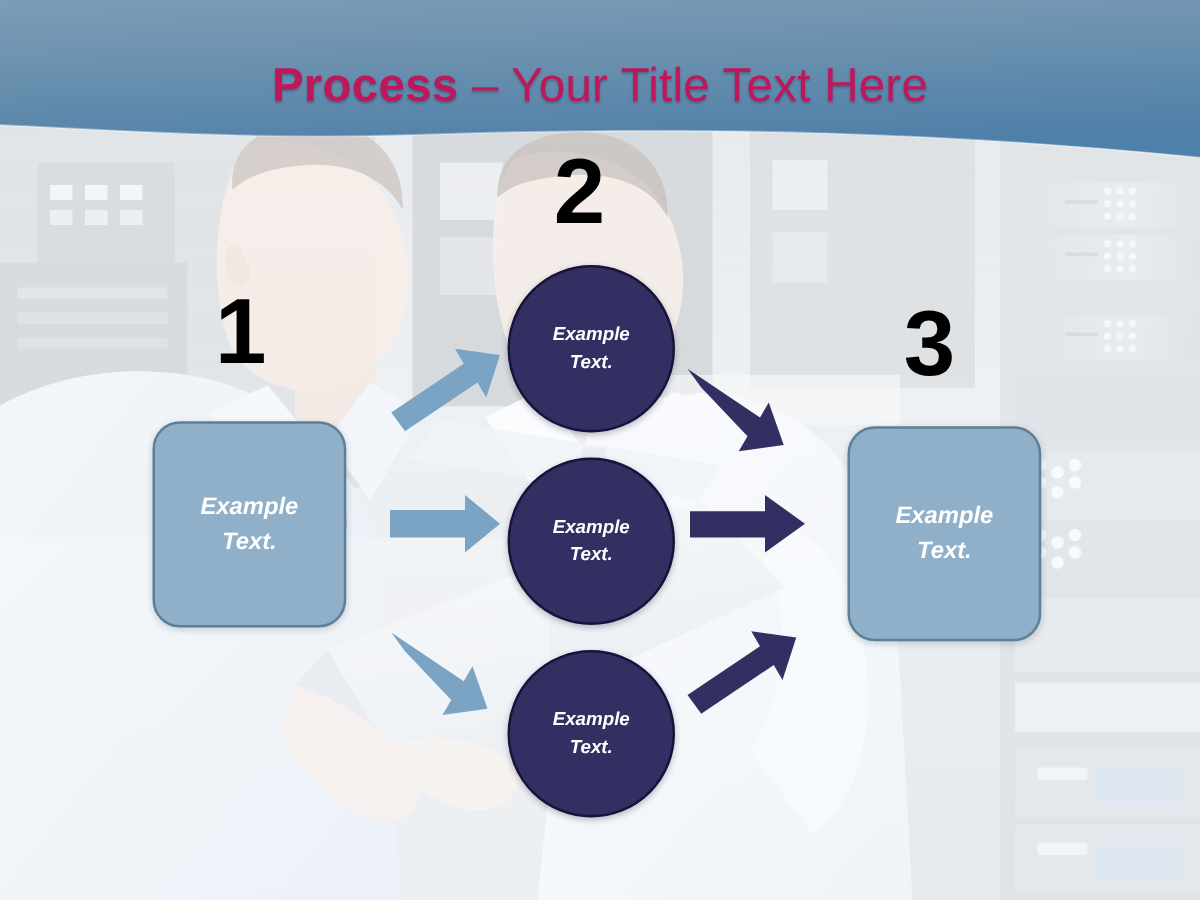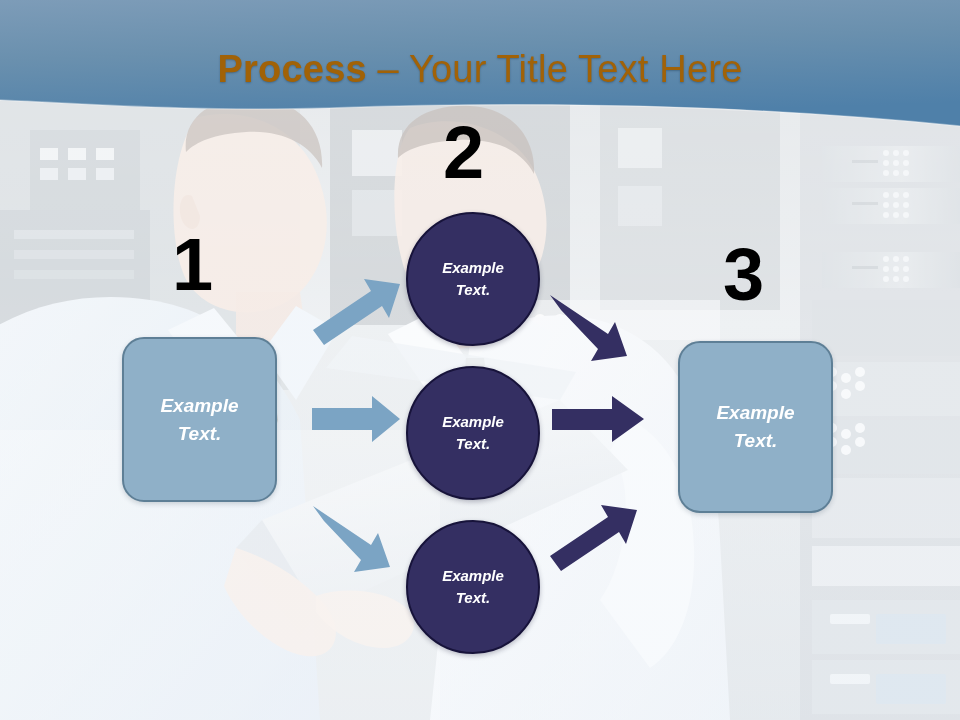--- a/index.html
+++ b/index.html
@@ -50,21 +50,21 @@
   }
   .header svg { display: block; }
 
   .header-title {
     position: absolute;
     left: 0;
     top: 48px;
     width: 960px;
     text-align: center;
     font-size: 38px;
-    color: #a16207;
+    color: #be185d;
     letter-spacing: 0.2px;
     white-space: nowrap;
     text-shadow: 0 1px 2px rgba(20,45,70,0.35);
   }
   .header-title .t-bold { font-weight: bold; }
   .header-title .t-light { font-weight: normal; }
 
   
   .step-num {
     position: absolute;

